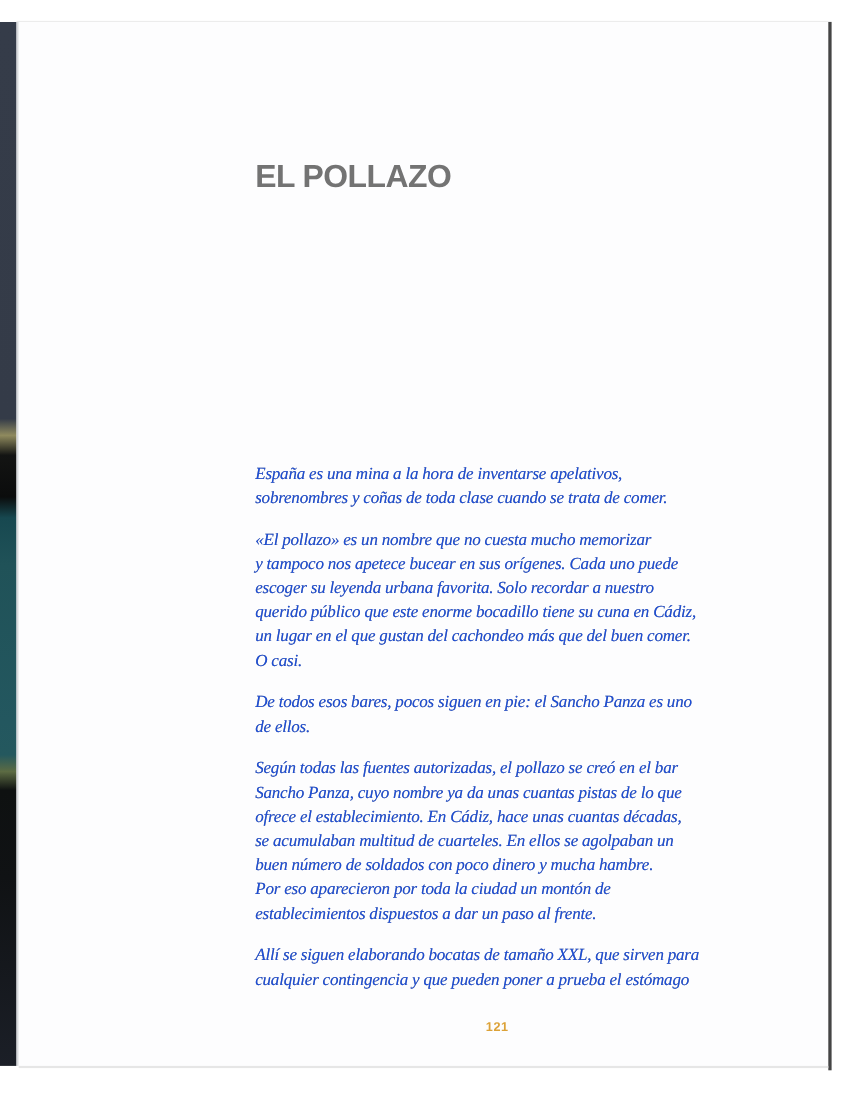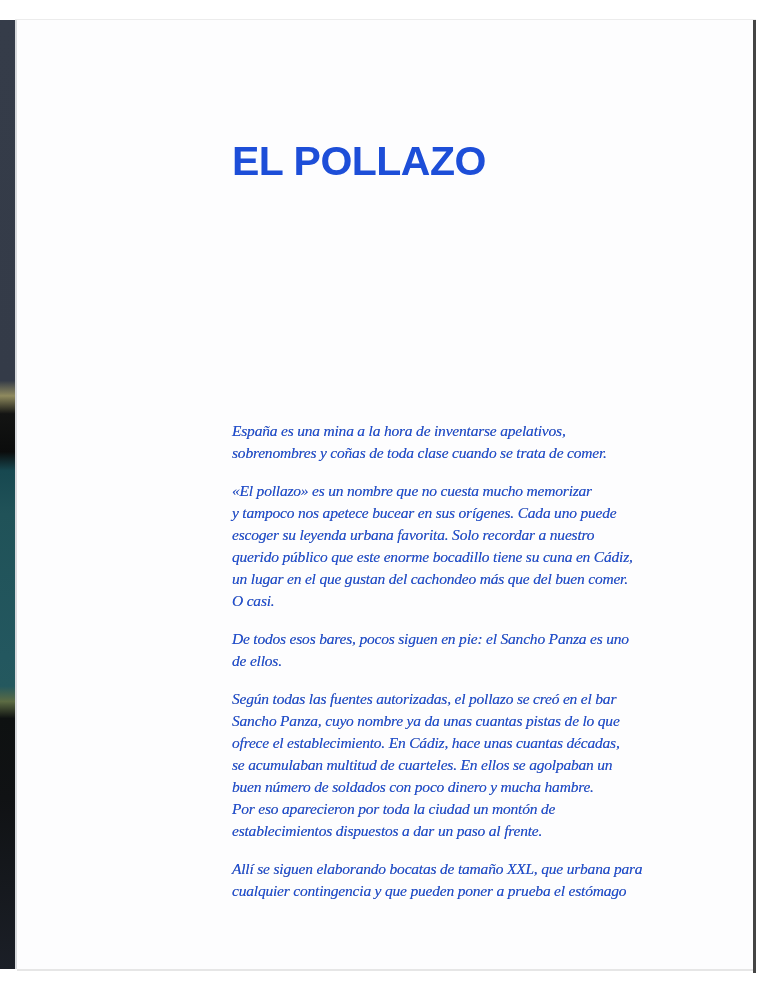--- a/index.html
+++ b/index.html
@@ -55,24 +55,24 @@
     left: 17px; top: 969px;
     width: 736px; height: 2px;
     background: #e6e6e6;
   }
   .title {
     position: absolute;
     left: 215px; top: 121px;
     margin: 0;
     font-family: "Liberation Sans", sans-serif;
     font-weight: 700;
-    font-size: 41px;
+    font-size: 29px;
     line-height: 41px;
     letter-spacing: -0.5px;
-    color: #1d4ed8;
+    color: #737373;
   }
   .body-text {
     position: absolute;
     left: 215px; top: 400px;
     width: 521px;
   }
   .body-text p {
     margin: 0 0 16px 0;
     font-size: 15.5px;
     line-height: 22px;
@@ -118,23 +118,24 @@
 O casi.</p>
       <p>De todos esos bares, pocos siguen en pie: el Sancho Panza es uno
 de ellos.</p>
       <p>Según todas las fuentes autorizadas, el pollazo se creó en el bar
 Sancho Panza, cuyo nombre ya da unas cuantas pistas de lo que
 ofrece el establecimiento. En Cádiz, hace unas cuantas décadas,
 se acumulaban multitud de cuarteles. En ellos se agolpaban un
 buen número de soldados con poco dinero y mucha hambre.
 Por eso aparecieron por toda la ciudad un montón de
 establecimientos dispuestos a dar un paso al frente.</p>
-      <p>Allí se siguen elaborando bocatas de tamaño XXL, que urbana para
+      <p>Allí se siguen elaborando bocatas de tamaño XXL, que sirven para
 cualquier contingencia y que pueden poner a prueba el estómago</p>
     </div>
 
+    <div class="pagenum">121</div>
 
   </div>
 
   <div class="page-right-edge"></div>
   <div class="page-bottom-edge"></div>
 
 </div>
 
 </body></html>

